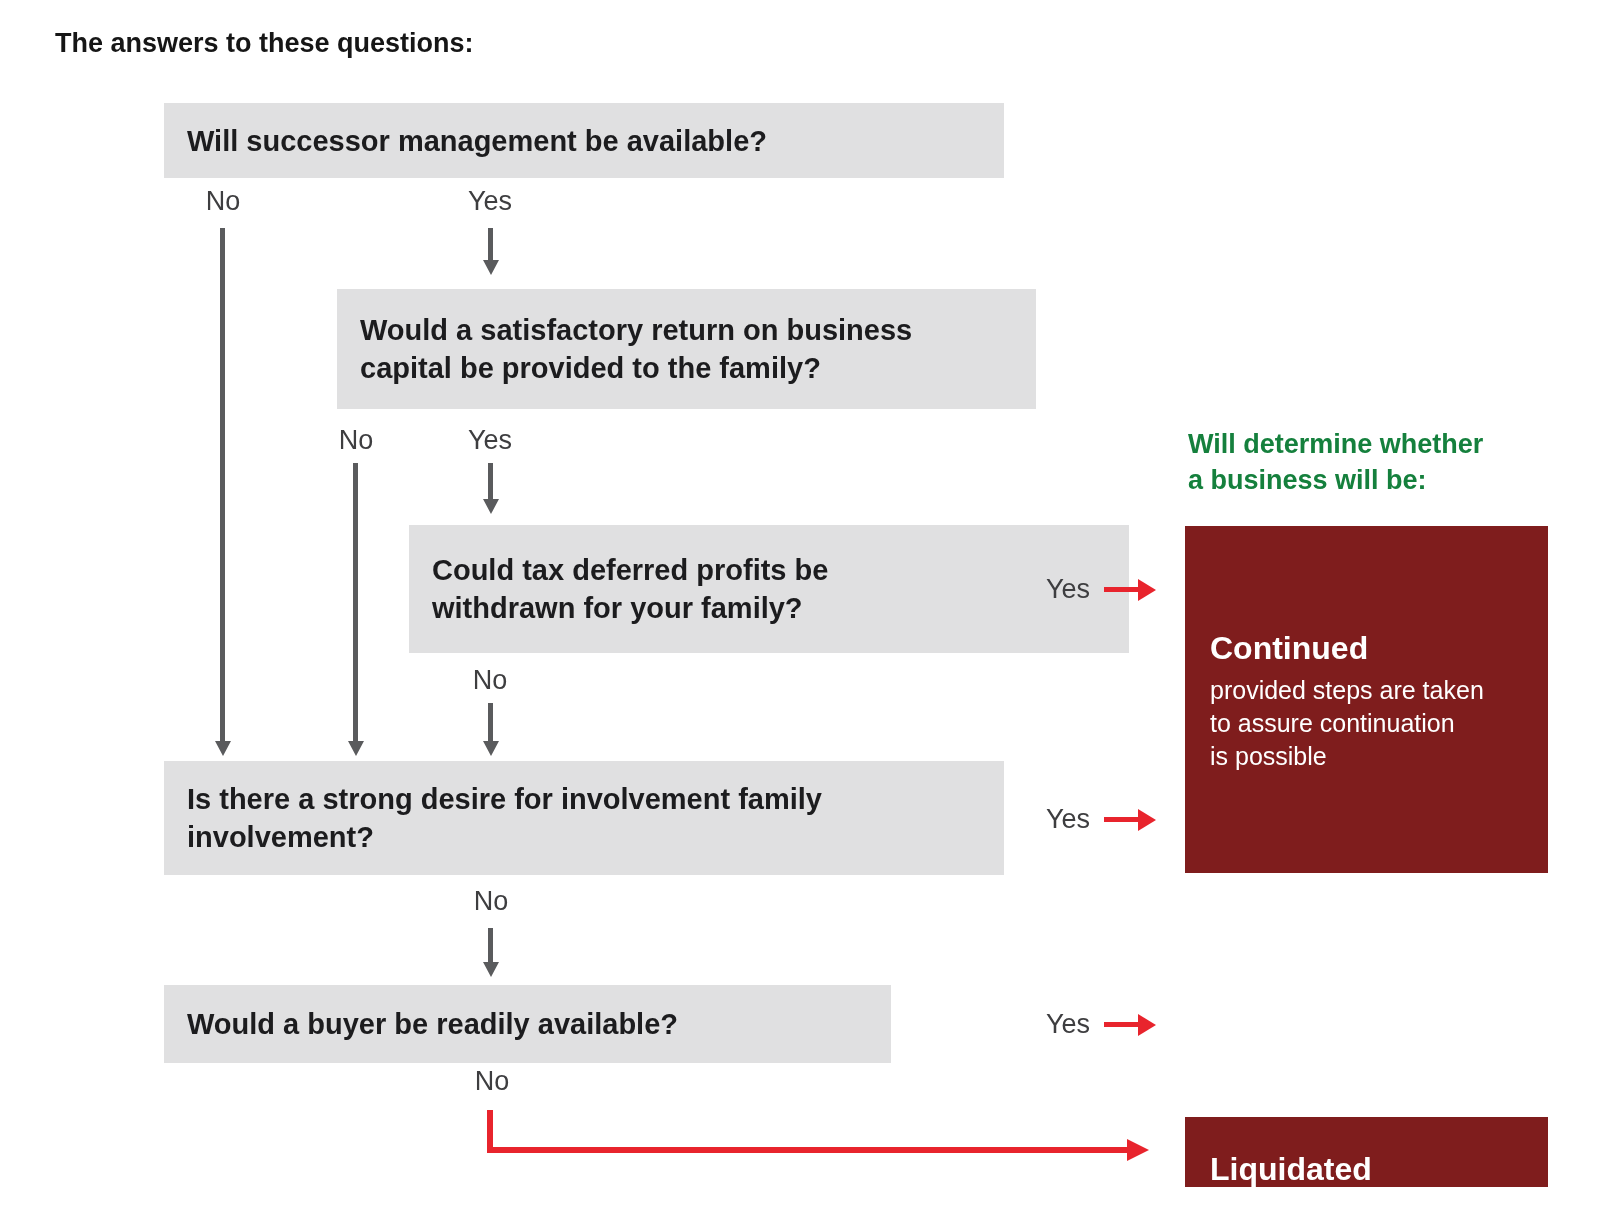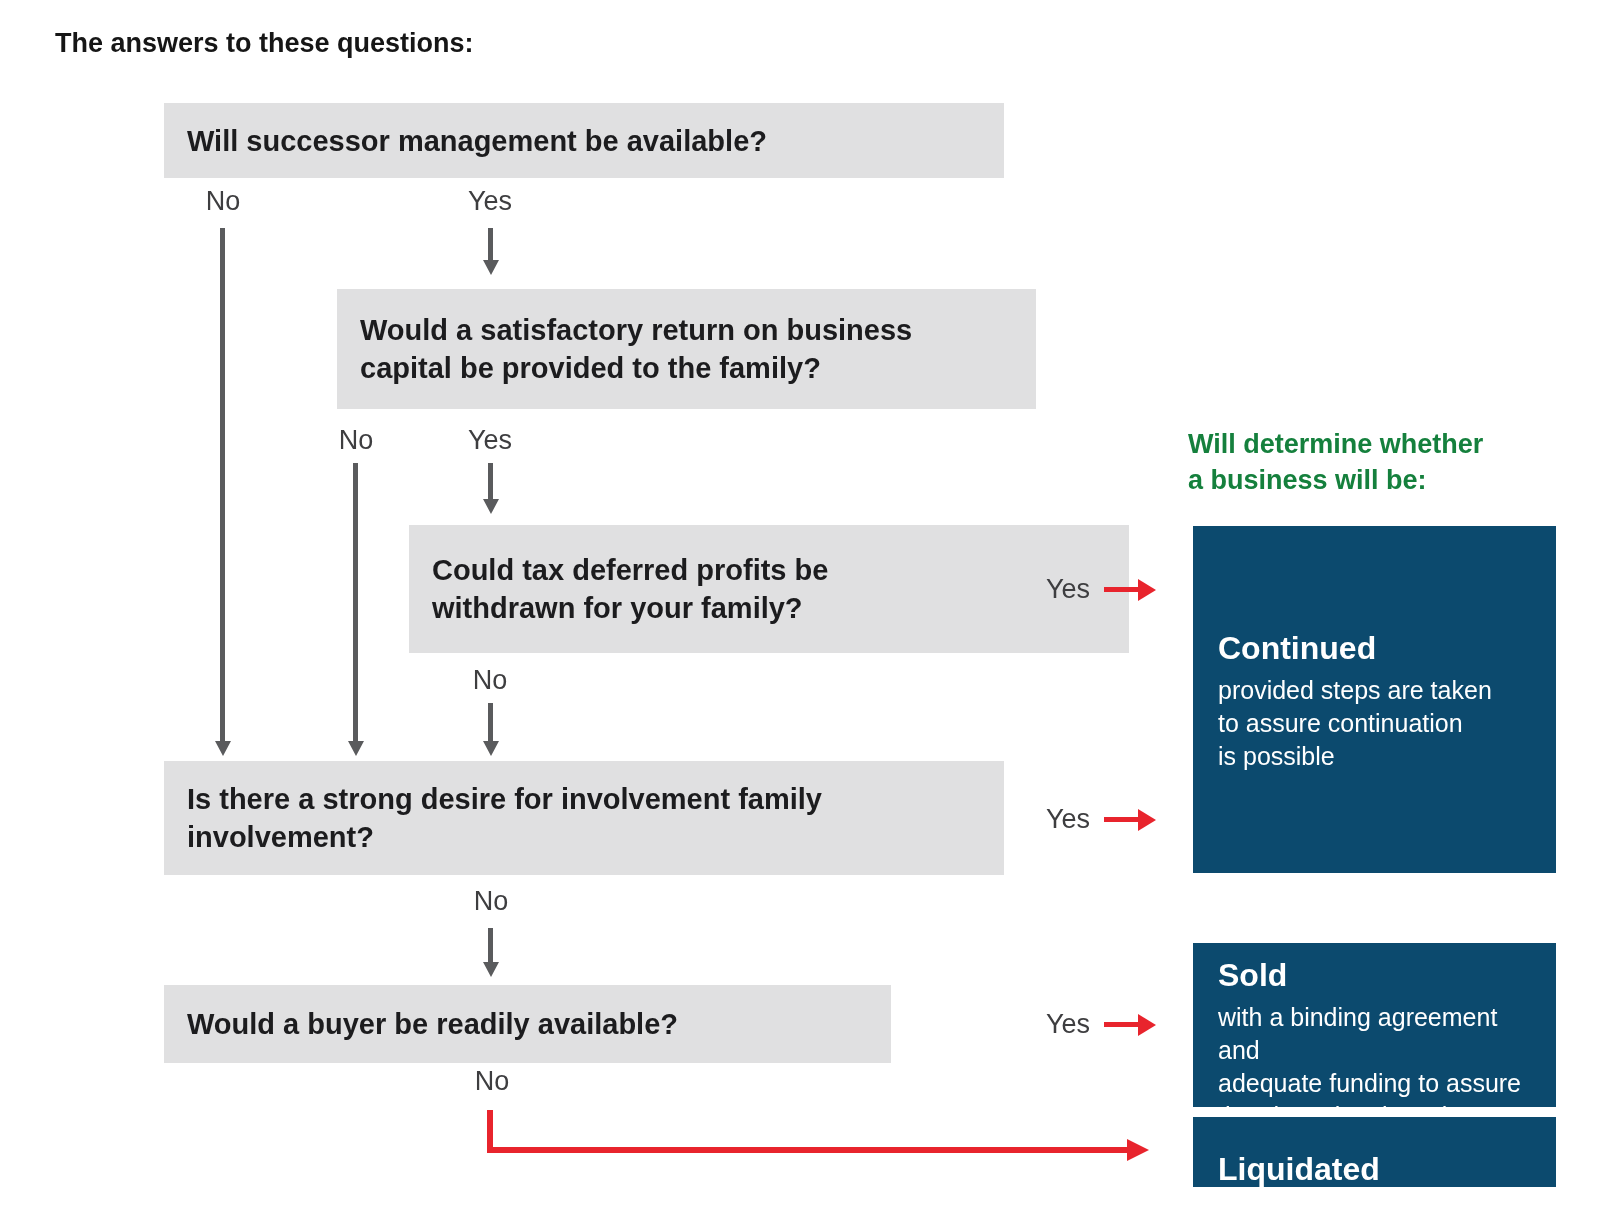--- a/index.html
+++ b/index.html
@@ -56,23 +56,22 @@
     border-top:11px solid transparent;
     border-bottom:11px solid transparent;
     border-left:22px solid #e8242d;
   }
   .right-heading{
     position:absolute;left:1188px;top:426px;
     font-size:27px;font-weight:bold;color:#15803d;
     line-height:36px;white-space:pre-line;
   }
   .obox{
-    position:absolute;background:#0c4a6e;color:#ffffff;
+    position:absolute;background:#7f1d1d;color:#ffffff;
     box-sizing:border-box;
-    margin-left:8px;
   }
   .obox .otitle{font-size:32px;font-weight:bold;line-height:36px;margin:0;}
   .obox .odesc{font-size:25px;line-height:33px;margin:8px 0 0;white-space:pre-line;}
   .obox.continued{left:1185px;top:526px;width:363px;height:347px;padding:104px 18px 0 25px;}
   .obox.sold{left:1185px;top:943px;width:363px;height:164px;padding:14px 18px 0 25px;}
   .obox.liquidated{left:1185px;top:1117px;width:363px;height:70px;display:flex;align-items:flex-end;padding-left:25px;}
 
   
   .q1{left:164px;top:103px;width:840px;height:75px;}
   .q2{left:305px;top:289px;width:699px;height:120px;margin-left:32px;}
@@ -140,24 +139,18 @@
   <div class="right-heading">Will determine whether
 a business will be:</div>
 
   <div class="obox continued">
     <div class="otitle">Continued</div>
     <div class="odesc">provided steps are taken
 to assure continuation
 is possible</div>
   </div>
 
-  <div class="obox sold">
-    <div class="otitle">Sold</div>
-    <div class="odesc">with a binding agreement and
-adequate funding to assure
-that the sale takes place</div>
-  </div>
 
   <div class="obox liquidated">
     <div class="otitle">Liquidated</div>
   </div>
 
 </div>
 
 </body></html>

